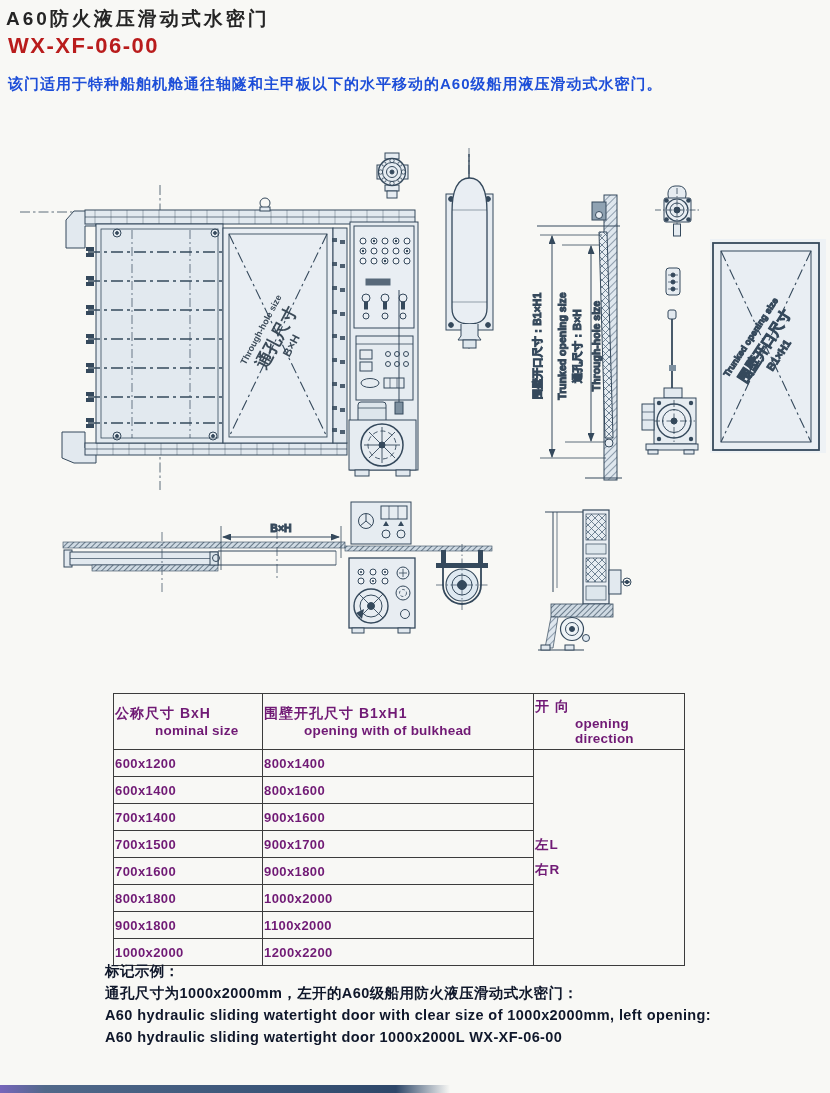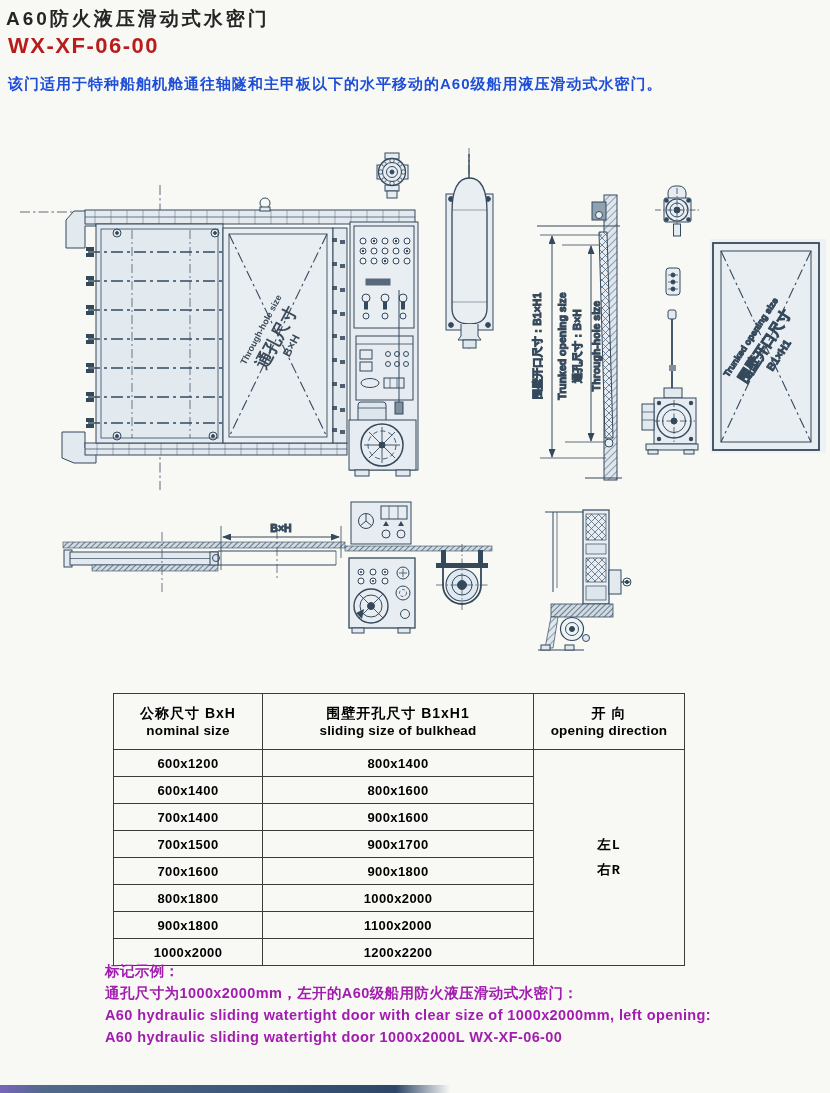--- a/index.html
+++ b/index.html
@@ -13,30 +13,30 @@
   .model{position:absolute;left:8px;top:33px;font-size:22px;font-weight:bold;
          color:#b91c1c;letter-spacing:1.5px;}
   .desc{position:absolute;left:8px;top:60px;font-size:15px;font-weight:bold;
         letter-spacing:1px;color:#1d4ed8;margin-top:15px;}
   
   .drawings{position:absolute;left:0;top:140px;width:830px;height:545px;}
   svg text{font-family:"Liberation Sans",sans-serif;fill:#3b4a58;}
   
   table.sizes{position:absolute;left:113px;top:693px;width:571px;border-collapse:collapse;
               table-layout:fixed;background:transparent;}
-  table.sizes th,table.sizes td{border:1px solid #3c3c3c;text-align:center;vertical-align:middle;
-              color:#000000;}
+  table.sizes th,table.sizes td{border:1px solid #3c3c3c;text-align:left;vertical-align:middle;
+              color:#701a75;}
   table.sizes th{height:53px;font-weight:bold;}
   table.sizes th .cn{display:block;font-size:14px;letter-spacing:1px;}
-  table.sizes th .en{display:block;font-size:13.5px;font-weight:600;letter-spacing:.2px;}
+  table.sizes th .en{display:block;font-size:13.5px;font-weight:600;letter-spacing:.2px;margin-left:40px;}
   table.sizes td{height:24px;font-size:13px;font-weight:600;letter-spacing:.4px;}
-  td.dir-cell div{margin:7px 0;font-size:13.5px;font-weight:bold;letter-spacing:1px;font-family:Liberation Mono, monospace;}
+  td.dir-cell div{margin:7px 0;font-size:13.5px;font-weight:bold;letter-spacing:1px;}
   
   .example{position:absolute;left:105px;top:960px;font-size:14.5px;font-weight:bold;
-           color:#a21caf;line-height:22px;letter-spacing:.4px;}
+           color:#0f172a;line-height:22px;letter-spacing:.4px;}
   
   .edge-strip{position:absolute;left:0;top:1085px;width:450px;height:8px;
       background:linear-gradient(to right,#76b 0%,#51698a 10%,#3a5578 60%,#2e4769 88%,rgba(46,71,105,0) 100%);
       background-color:transparent;}
 </style>
 </head>
 <body>
 
 <div class="page">
 
@@ -533,21 +533,21 @@
         <col style="width:151px">
       </colgroup>
     <thead>
       <tr>
         <th>
           <span class="cn">公称尺寸 BxH</span>
           <span class="en">nominal size</span>
         </th>
         <th>
           <span class="cn">围壁开孔尺寸 B1xH1</span>
-          <span class="en">sliding size of bulkhead</span>
+          <span class="en">opening with of bulkhead</span>
         </th>
         <th>
           <span class="cn">开 向</span>
           <span class="en">opening direction</span>
         </th>
       </tr>
     </thead>
     <tbody>
       <tr>
         <td>600x1200</td>

